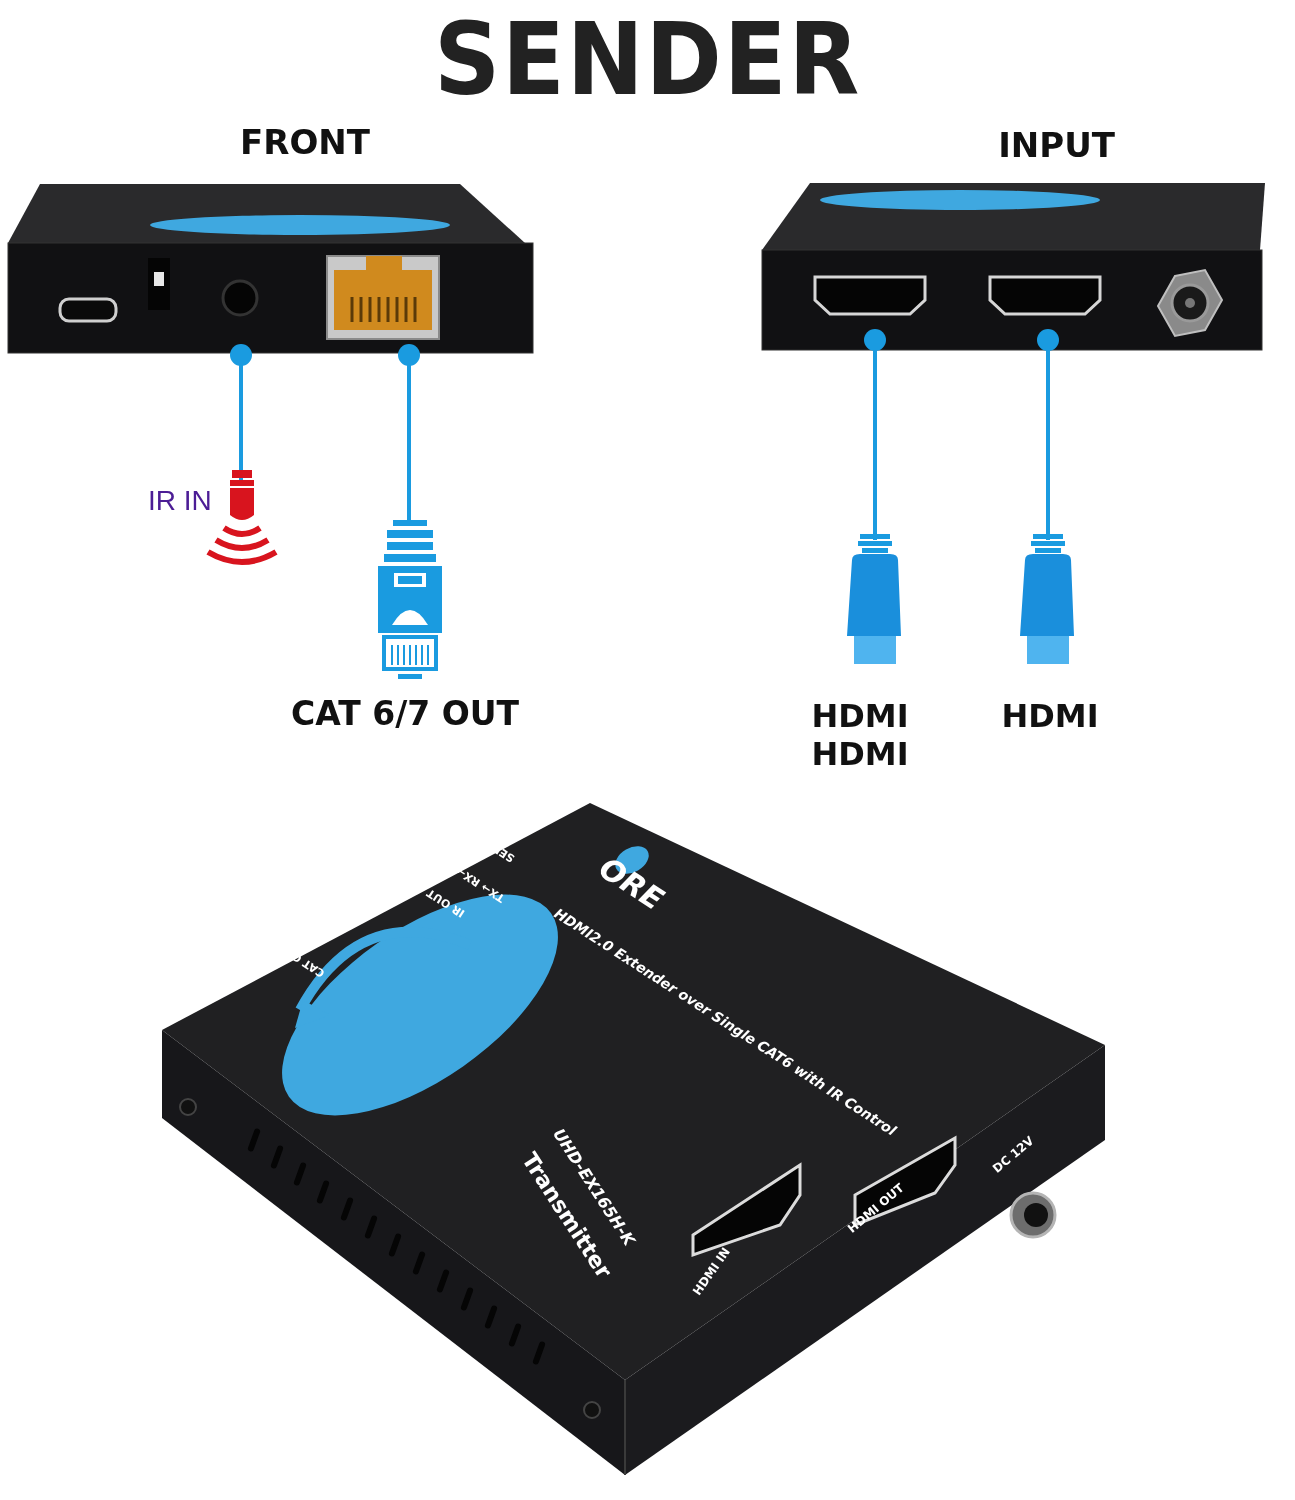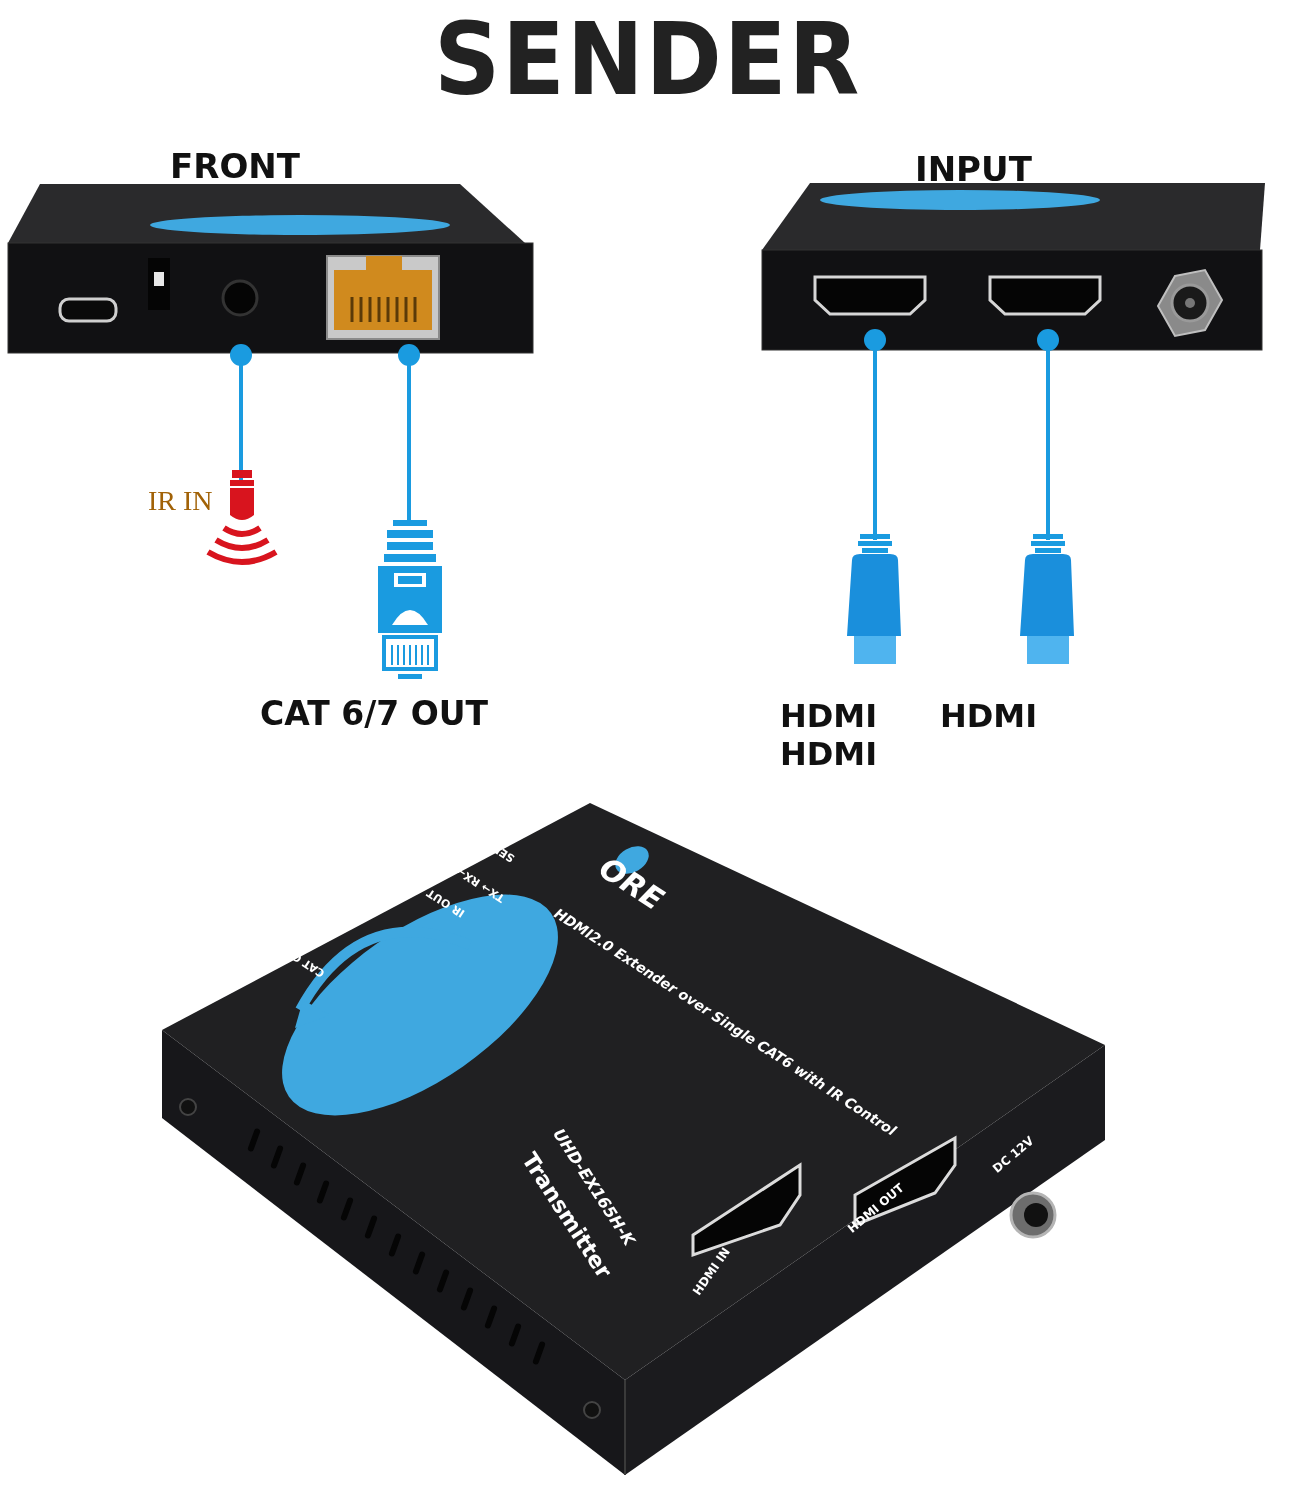--- a/index.html
+++ b/index.html
@@ -1,21 +1,21 @@
 <!DOCTYPE html>
 <html><head>
 <meta charset="utf-8">
 <style>
   html, body { margin:0; padding:0; background:#ffffff; }
   body { width:1295px; height:1500px; position:relative; overflow:hidden; font-family:"DejaVu Sans", sans-serif; }
   .abs { position:absolute; }
   .title { left:0; top:0; width:1295px; text-align:center; font-family:"DejaVu Sans", sans-serif; font-weight:bold; font-size:100px; line-height:120px; color:#222222; letter-spacing:2px; transform:scaleX(0.92); }
-  .section-label { font-family:"DejaVu Sans", sans-serif; font-weight:bold; font-size:34px; color:#111111; text-align:left;margin-top:24px; }
-  .port-label { font-family:"DejaVu Sans", sans-serif; font-weight:bold; font-size:30px; color:#111111; text-align:left; line-height:38px; }
-  .ir-label { font-family:Liberation Serif, serif; font-size:28px; color:#a16207; }
+  .section-label { font-family:"DejaVu Sans", sans-serif; font-weight:bold; font-size:34px; color:#111111; text-align:right; }
+  .port-label { font-family:"DejaVu Sans", sans-serif; font-weight:bold; font-size:30px; color:#111111; text-align:center; line-height:38px; }
+  .ir-label { font-family:Liberation Sans, sans-serif; font-size:28px; color:#4c1d95; }
   svg { position:absolute; left:0; top:0; }
 </style>
 </head>
 <body>
 
 <div class="abs title">SENDER</div>
 
 <div class="abs section-label" style="left:170px; top:122px; width:200px;">FRONT</div>
 <div class="abs section-label" style="left:915px; top:125px; width:200px;">INPUT</div>
 

